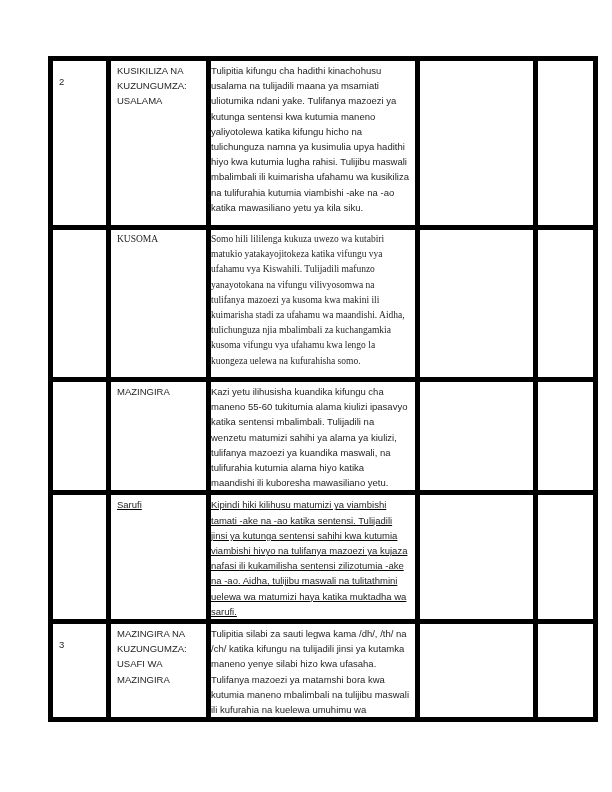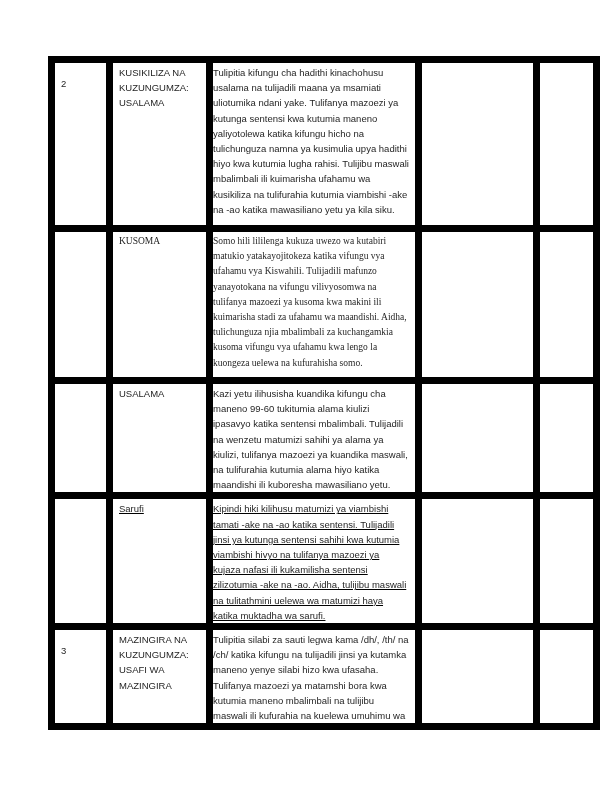--- a/index.html
+++ b/index.html
@@ -22,21 +22,21 @@
     width: 545px;
     border-collapse: collapse;
     table-layout: fixed;
   }
   col.c0 { width: 58px; }
   col.c1 { width: 100px; }
   col.c2 { width: 209px; }
   col.c3 { width: 118px; }
   col.c4 { width: 60px; }
   td {
-    border: 7px solid #000000;
+    border: 5px solid #000000;
     vertical-align: top;
     font-size: 9.5px;
     line-height: 15.2px;
     color: #1f1f1f;
     overflow: hidden;
     word-wrap: break-word;
   }
   td.num     { padding: 13px 2px 0 6px; }
   td.topic   { padding: 2px 4px 0 6px; }
   td.summary { padding: 2px 6px 0 0; margin-top: 36px; }
@@ -69,22 +69,22 @@
       </tr>
       <tr class="r1">
         <td class="num"></td>
         <td class="topic">KUSOMA</td>
         <td class="summary">Somo hili lililenga kukuza uwezo wa kutabiri matukio yatakayojitokeza katika vifungu vya ufahamu vya Kiswahili. Tulijadili mafunzo yanayotokana na vifungu vilivyosomwa na tulifanya mazoezi ya kusoma kwa makini ili kuimarisha stadi za ufahamu wa maandishi. Aidha, tulichunguza njia mbalimbali za kuchangamkia kusoma vifungu vya ufahamu kwa lengo la kuongeza uelewa na kufurahisha somo.</td>
         <td class="blank"></td>
         <td class="blank"></td>
       </tr>
       <tr class="r2">
         <td class="num"></td>
-        <td class="topic">USALAMA</td>
-        <td class="summary">Kazi yetu ilihusisha kuandika kifungu cha maneno 99-60 tukitumia alama kiulizi ipasavyo katika sentensi mbalimbali. Tulijadili na wenzetu matumizi sahihi ya alama ya kiulizi, tulifanya mazoezi ya kuandika maswali, na tulifurahia kutumia alama hiyo katika maandishi ili kuboresha mawasiliano yetu.</td>
+        <td class="topic">MAZINGIRA</td>
+        <td class="summary">Kazi yetu ilihusisha kuandika kifungu cha maneno 55-60 tukitumia alama kiulizi ipasavyo katika sentensi mbalimbali. Tulijadili na wenzetu matumizi sahihi ya alama ya kiulizi, tulifanya mazoezi ya kuandika maswali, na tulifurahia kutumia alama hiyo katika maandishi ili kuboresha mawasiliano yetu.</td>
         <td class="blank"></td>
         <td class="blank"></td>
       </tr>
       <tr class="r3">
         <td class="num"></td>
         <td class="topic">Sarufi</td>
         <td class="summary">Kipindi hiki kilihusu matumizi ya viambishi tamati -ake na -ao katika sentensi. Tulijadili jinsi ya kutunga sentensi sahihi kwa kutumia viambishi hivyo na tulifanya mazoezi ya kujaza nafasi ili kukamilisha sentensi zilizotumia -ake na -ao. Aidha, tulijibu maswali na tulitathmini uelewa wa matumizi haya katika muktadha wa sarufi.</td>
         <td class="blank"></td>
         <td class="blank"></td>
       </tr>

